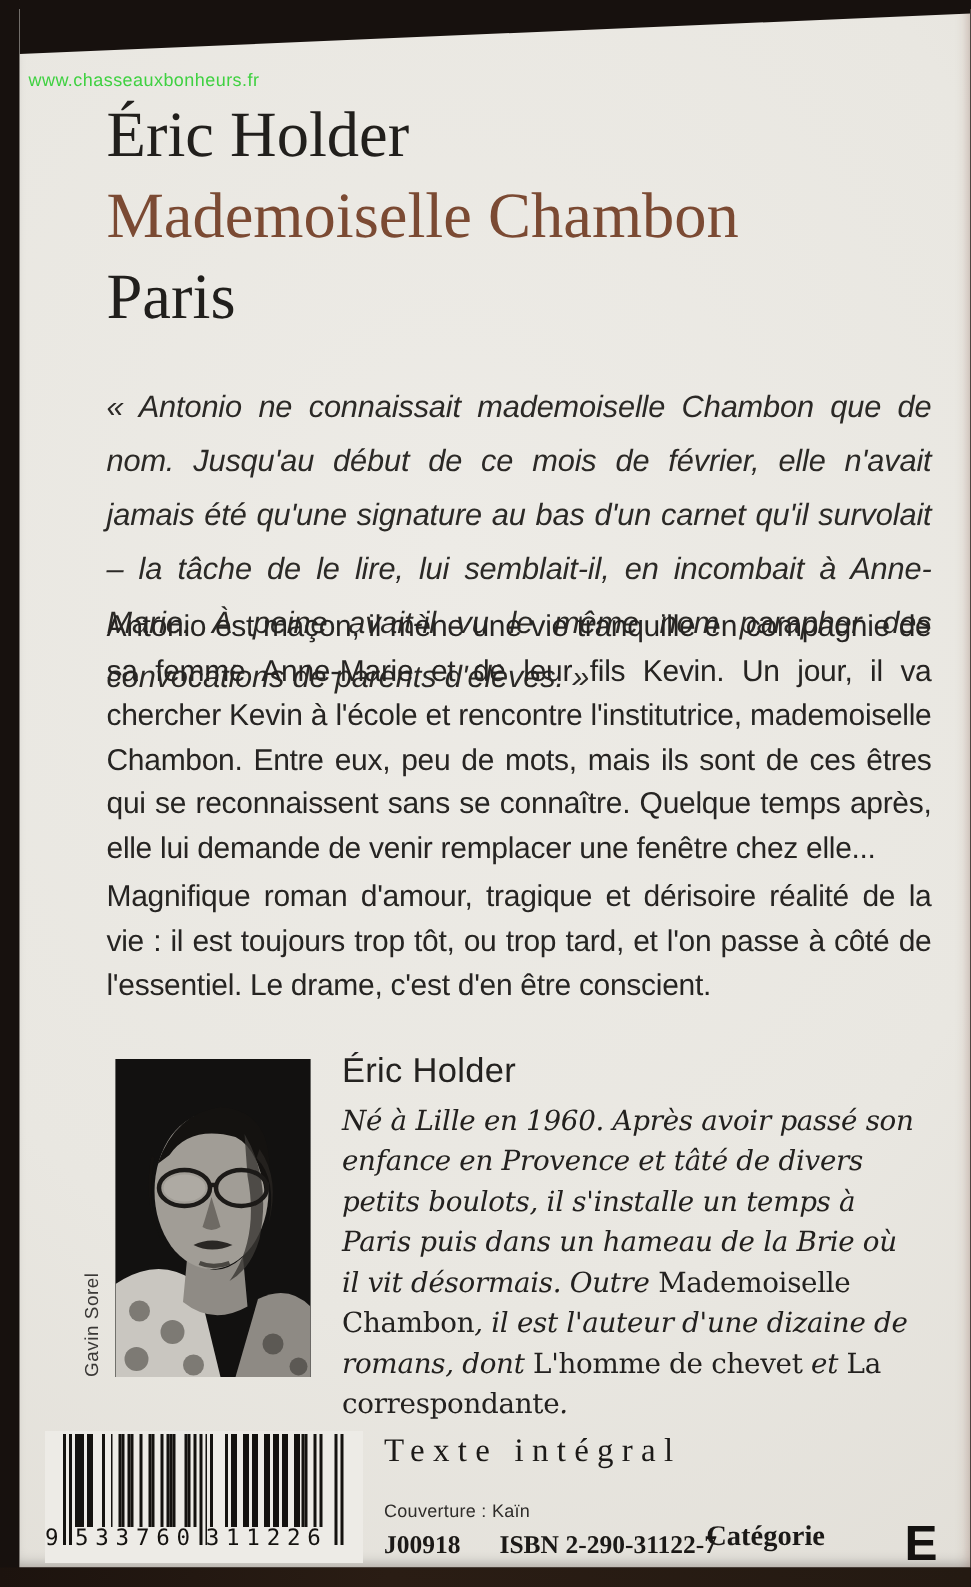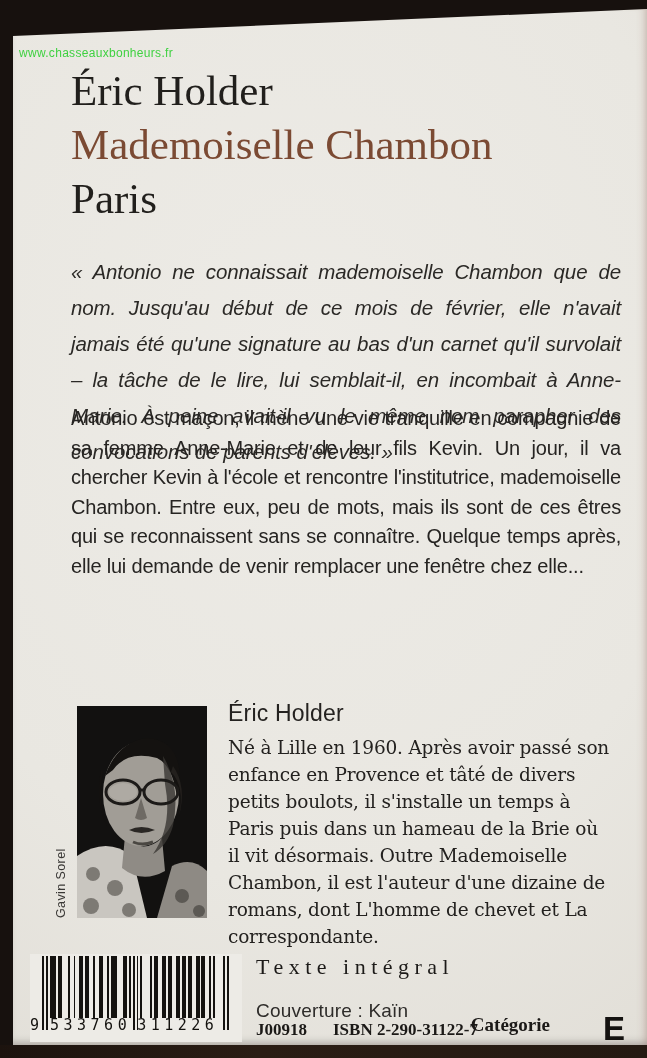--- a/index.html
+++ b/index.html
@@ -68,21 +68,21 @@
   .bio{
     position:absolute;left:215px;top:694px;width:382px;color:#1f1d1b;
   }
   .bio-heading{
     font-size:23px;color:#242220;letter-spacing:.2px;margin-bottom:7px;
   }
   .bio-text{
     font-family:"DejaVu Serif","Liberation Serif",serif;
     font-size:18.5px;line-height:27px;color:#23211f;letter-spacing:-.2px;
   }
-  .bio-text .it{}
+  .bio-text .it{font-style:italic;}
   .bio-text .rm{font-style:normal;}
   
   .barcode{
     position:absolute;left:17px;top:948px;width:212px;height:88px;
     background:#edebe6;padding:2px 0 0 12px;box-sizing:border-box;
   }
   .bars{display:flex;align-items:flex-start;height:76px;}
   .bc-m{display:block;width:1.98px;height:62px;background:transparent;}
   .bc-m.on{background:#14120f;}
   .bc-m.guard{height:74px;}
@@ -94,21 +94,21 @@
   .bc-d-first{margin-left:0;width:12px;}
   .bc-d-left{letter-spacing:4.5px;margin-left:8px;}
   .bc-d-right{letter-spacing:4.5px;margin-left:6px;}
   .texte-integral{
     position:absolute;left:243px;top:948px;
     font-family:"Liberation Serif","DejaVu Serif",serif;
     font-size:22px;color:#1c1a18;letter-spacing:5.5px;
   }
   .cover-credit{
     position:absolute;left:243px;top:994px;
-    font-size:19px;color:#2e2c2a;letter-spacing:.2px;
+    font-size:12px;color:#2e2c2a;letter-spacing:.2px;
   }
   .code-line{
     position:absolute;left:243px;top:1014px;
     font-family:"Liberation Serif","DejaVu Serif",serif;font-weight:bold;
     font-size:17px;color:#1b1917;
   }
   .code-line .isbn{margin-left:26px;}
   .category{
     position:absolute;right:22px;top:1008px;
     display:flex;align-items:flex-start;gap:44px;
@@ -133,20 +133,21 @@
 
   <div class="title-block">
     <div class="t-author">Éric Holder</div>
     <div class="t-title">Mademoiselle Chambon</div>
     <div class="t-genre">Paris</div>
   </div>
 
   <div class="quote">« Antonio ne connaissait mademoiselle Chambon que de nom. Jusqu'au début de ce mois de février, elle n'avait jamais été qu'une signature au bas d'un carnet qu'il survolait – la tâche de le lire, lui semblait-il, en incombait à Anne-Marie. À peine avait-il vu le même nom parapher des convocations de parents d'élèves. »</div>
 
   <div class="syn1">Antonio est maçon, il mène une vie tranquille en compagnie de sa femme Anne-Marie et de leur fils Kevin. Un jour, il va chercher Kevin à l'école et rencontre l'institutrice, mademoiselle Chambon. Entre eux, peu de mots, mais ils sont de ces êtres qui se reconnaissent sans se connaître. Quelque temps après, elle lui demande de venir remplacer une fenêtre chez elle...</div>
+  <div class="syn2">Magnifique roman d'amour, tragique et dérisoire réalité de la vie : il est toujours trop tôt, ou trop tard, et l'on passe à côté de l'essentiel. Le drame, c'est d'en être conscient.</div>
 
   <div class="photo-credit">Gavin Sorel</div>
 
   <div class="photo">
     <svg width="130" height="212" viewBox="0 0 130 212" xmlns="http://www.w3.org/2000/svg">
       <rect x="0" y="0" width="130" height="212" fill="#0e0d0c"></rect>
       <rect x="0" y="0" width="130" height="212" fill="#1a1816" opacity=".4"></rect>
 
       <path d="M0 150 Q 30 130 55 150 L 70 212 L 0 212 Z" fill="#c9c6c0"></path>
       <path d="M95 160 Q 115 150 130 165 L 130 212 L 80 212 Z" fill="#8e8a84"></path>

